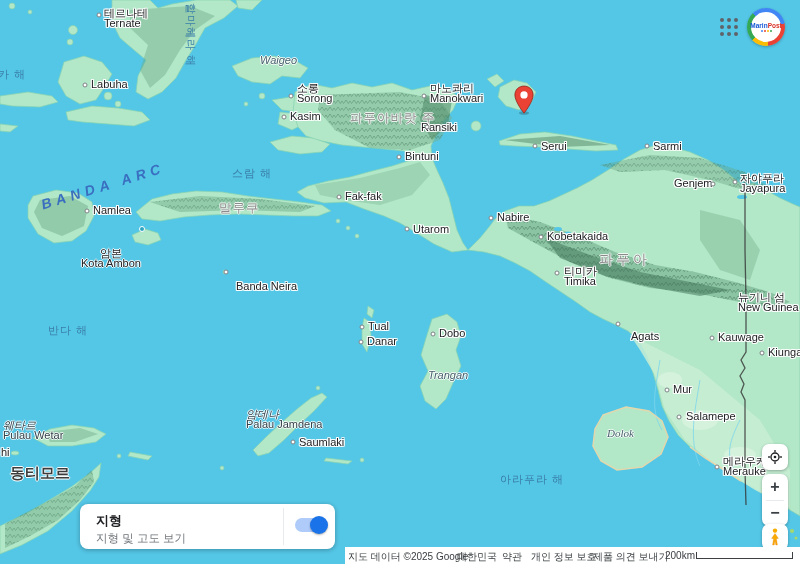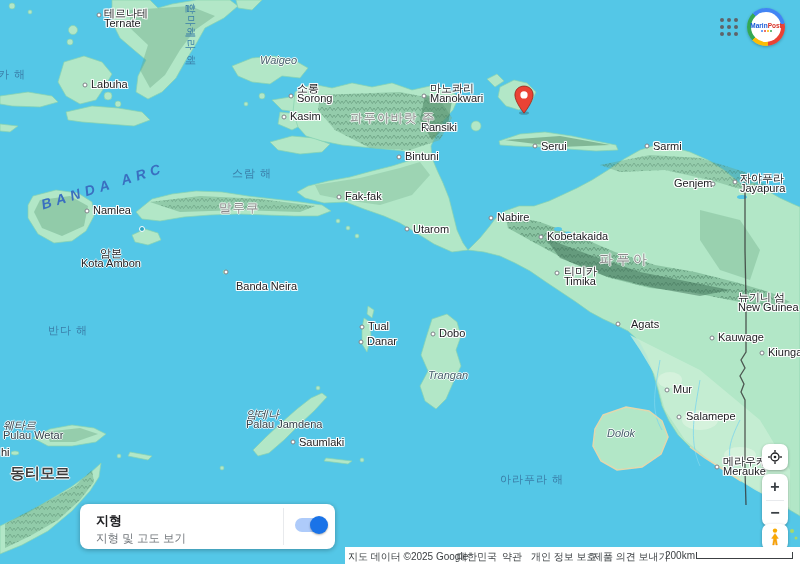--- a/index.html
+++ b/index.html
@@ -255,21 +255,21 @@
         <div>파푸아</div>
       </div>
       <div class="lbl city" style="left: 564px; top: 266px;">
         <div>티미카</div>
         <div>Timika</div>
       </div>
       <div class="lbl city" style="left: 738px; top: 292px;">
         <div>뉴기니 섬</div>
         <div>New Guinea</div>
       </div>
-      <div class="lbl city" style="left: 624px; top: 319px; padding-left: 7px;">
+      <div class="lbl city" style="left: 624px; top: 331px; padding-left: 7px;">
         <div>Agats</div>
       </div>
       <div class="lbl city" style="left: 718px; top: 332px;">
         <div>Kauwage</div>
       </div>
       <div class="lbl city" style="left: 768px; top: 347px;">
         <div>Kiunga</div>
       </div>
       <div class="lbl city" style="left: 673px; top: 384px;">
         <div>Mur</div>
@@ -286,21 +286,21 @@
       </div>
       <div class="lbl city" style="left: 367px; top: 336px;">
         <div>Danar</div>
       </div>
       <div class="lbl city" style="left: 439px; top: 328px;">
         <div>Dobo</div>
       </div>
       <div class="lbl island" style="left: 428px; top: 370px;">
         <div>Trangan</div>
       </div>
-      <div class="lbl island" style="left: 607px; top: 428px;">
+      <div class="lbl island" style="left: 607px; top: 428px; font-family: Liberation Serif, serif;">
         <div>Dolok</div>
       </div>
       <div class="lbl island2" style="left: 246px; top: 409px; width: 100px;">
         <div>얌데나</div>
         <div>Palau Jamdena</div>
       </div>
       <div class="lbl city" style="left: 299px; top: 437px;">
         <div>Saumlaki</div>
       </div>
       <div class="lbl island2" style="left: 3px; top: 420px; width: 100px;">

